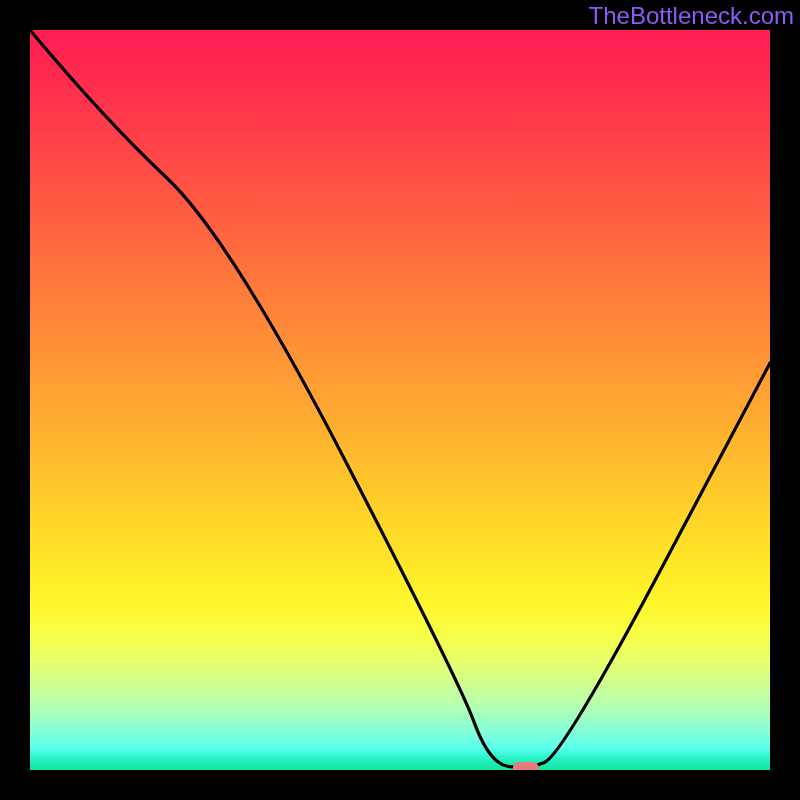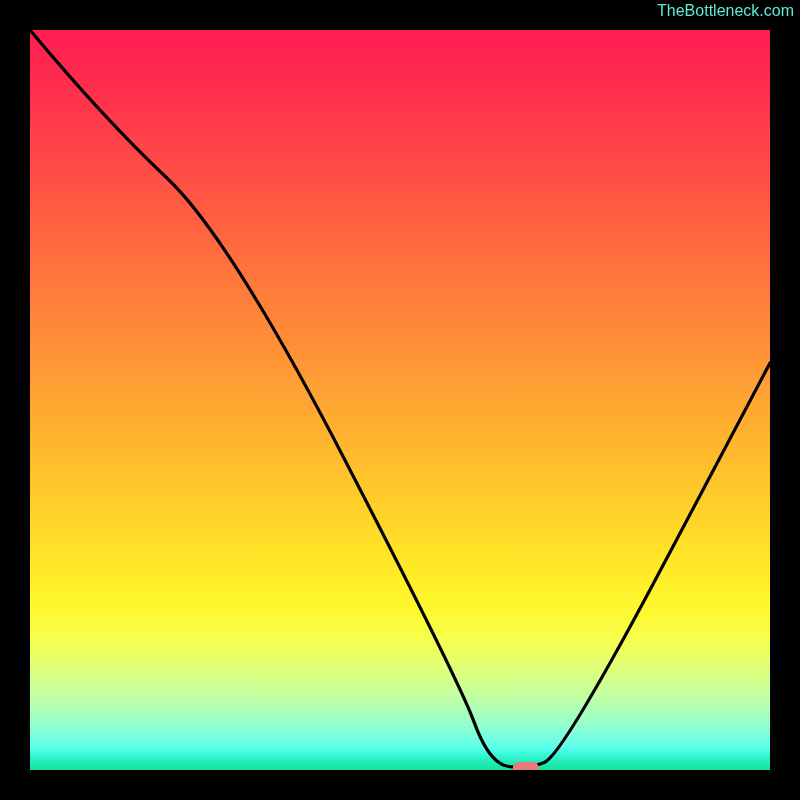--- a/index.html
+++ b/index.html
@@ -14,22 +14,22 @@
   .wrapper {
     position: relative;
     width: 800px;
     height: 800px;
     background: #000;
   }
   .watermark {
     position: absolute;
     top: 2px;
     right: 6px;
-    color: #5eead4;
-    font-size: 16px;
+    color: #8b5cf6;
+    font-size: 24px;
     font-weight: 500;
     z-index: 10;
     user-select: none;
   }
   .plot-area {
     position: absolute;
     left: 30px;
     top: 30px;
     width: 740px;
     height: 740px;

